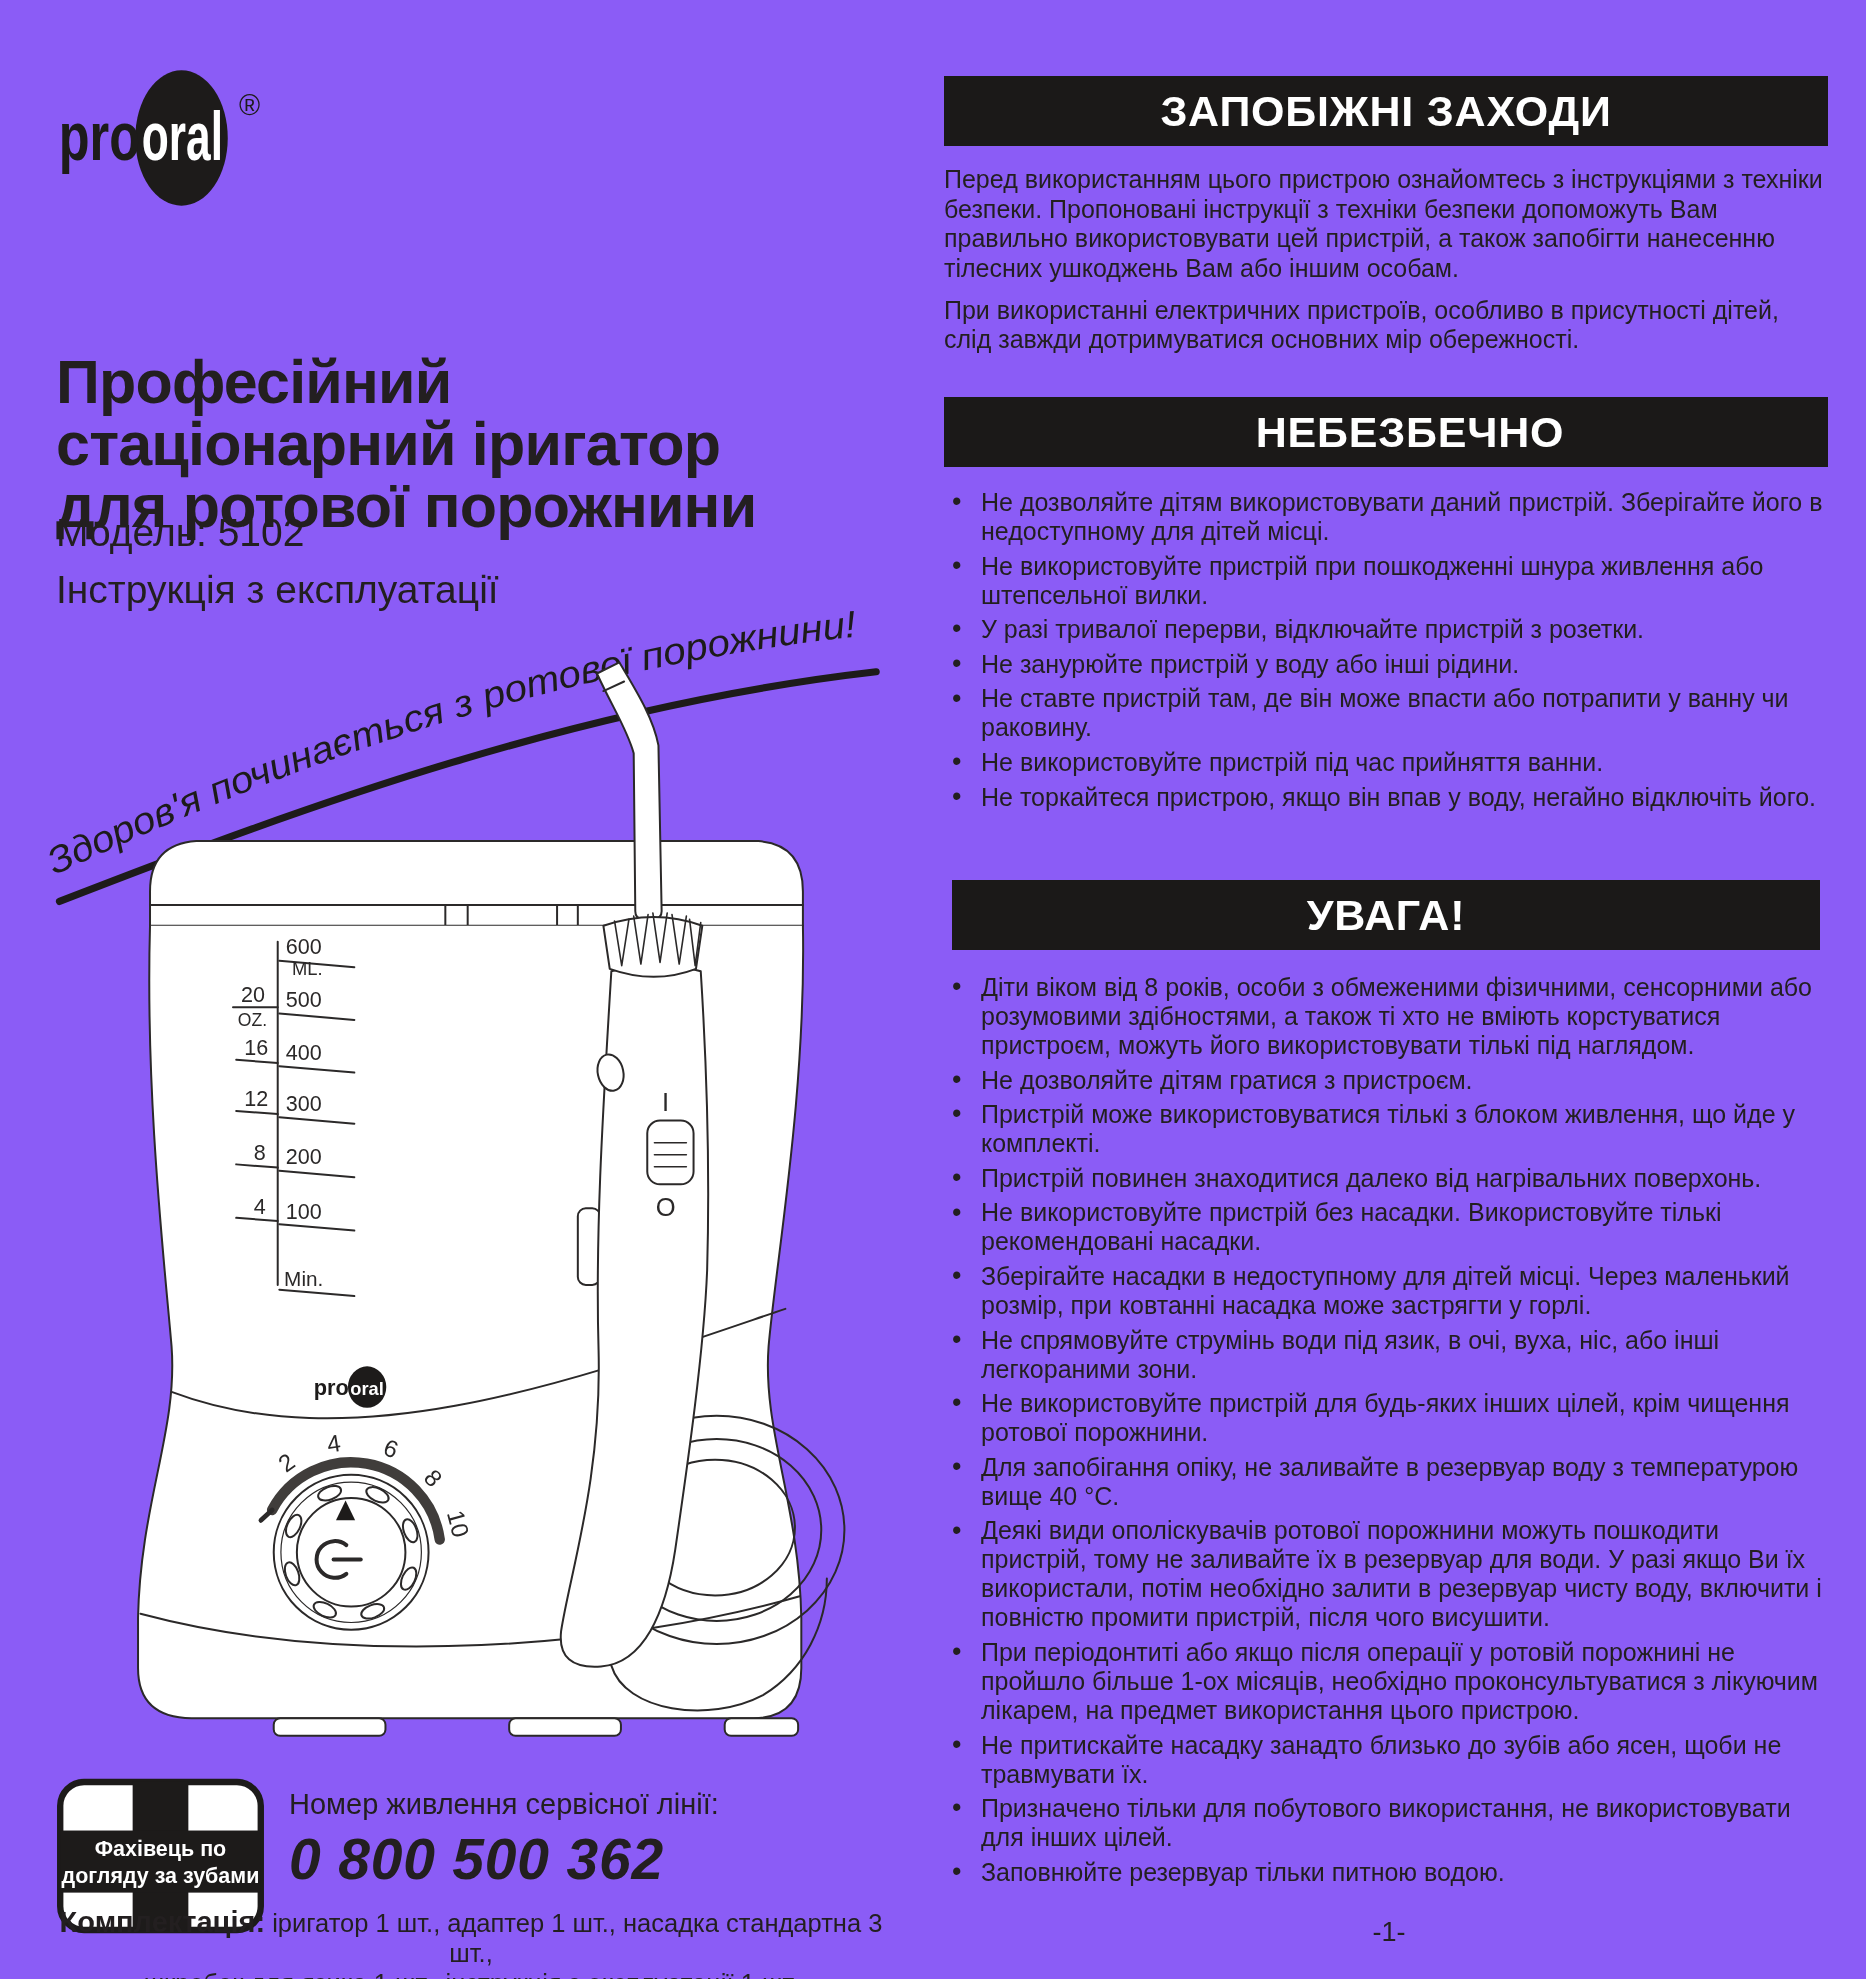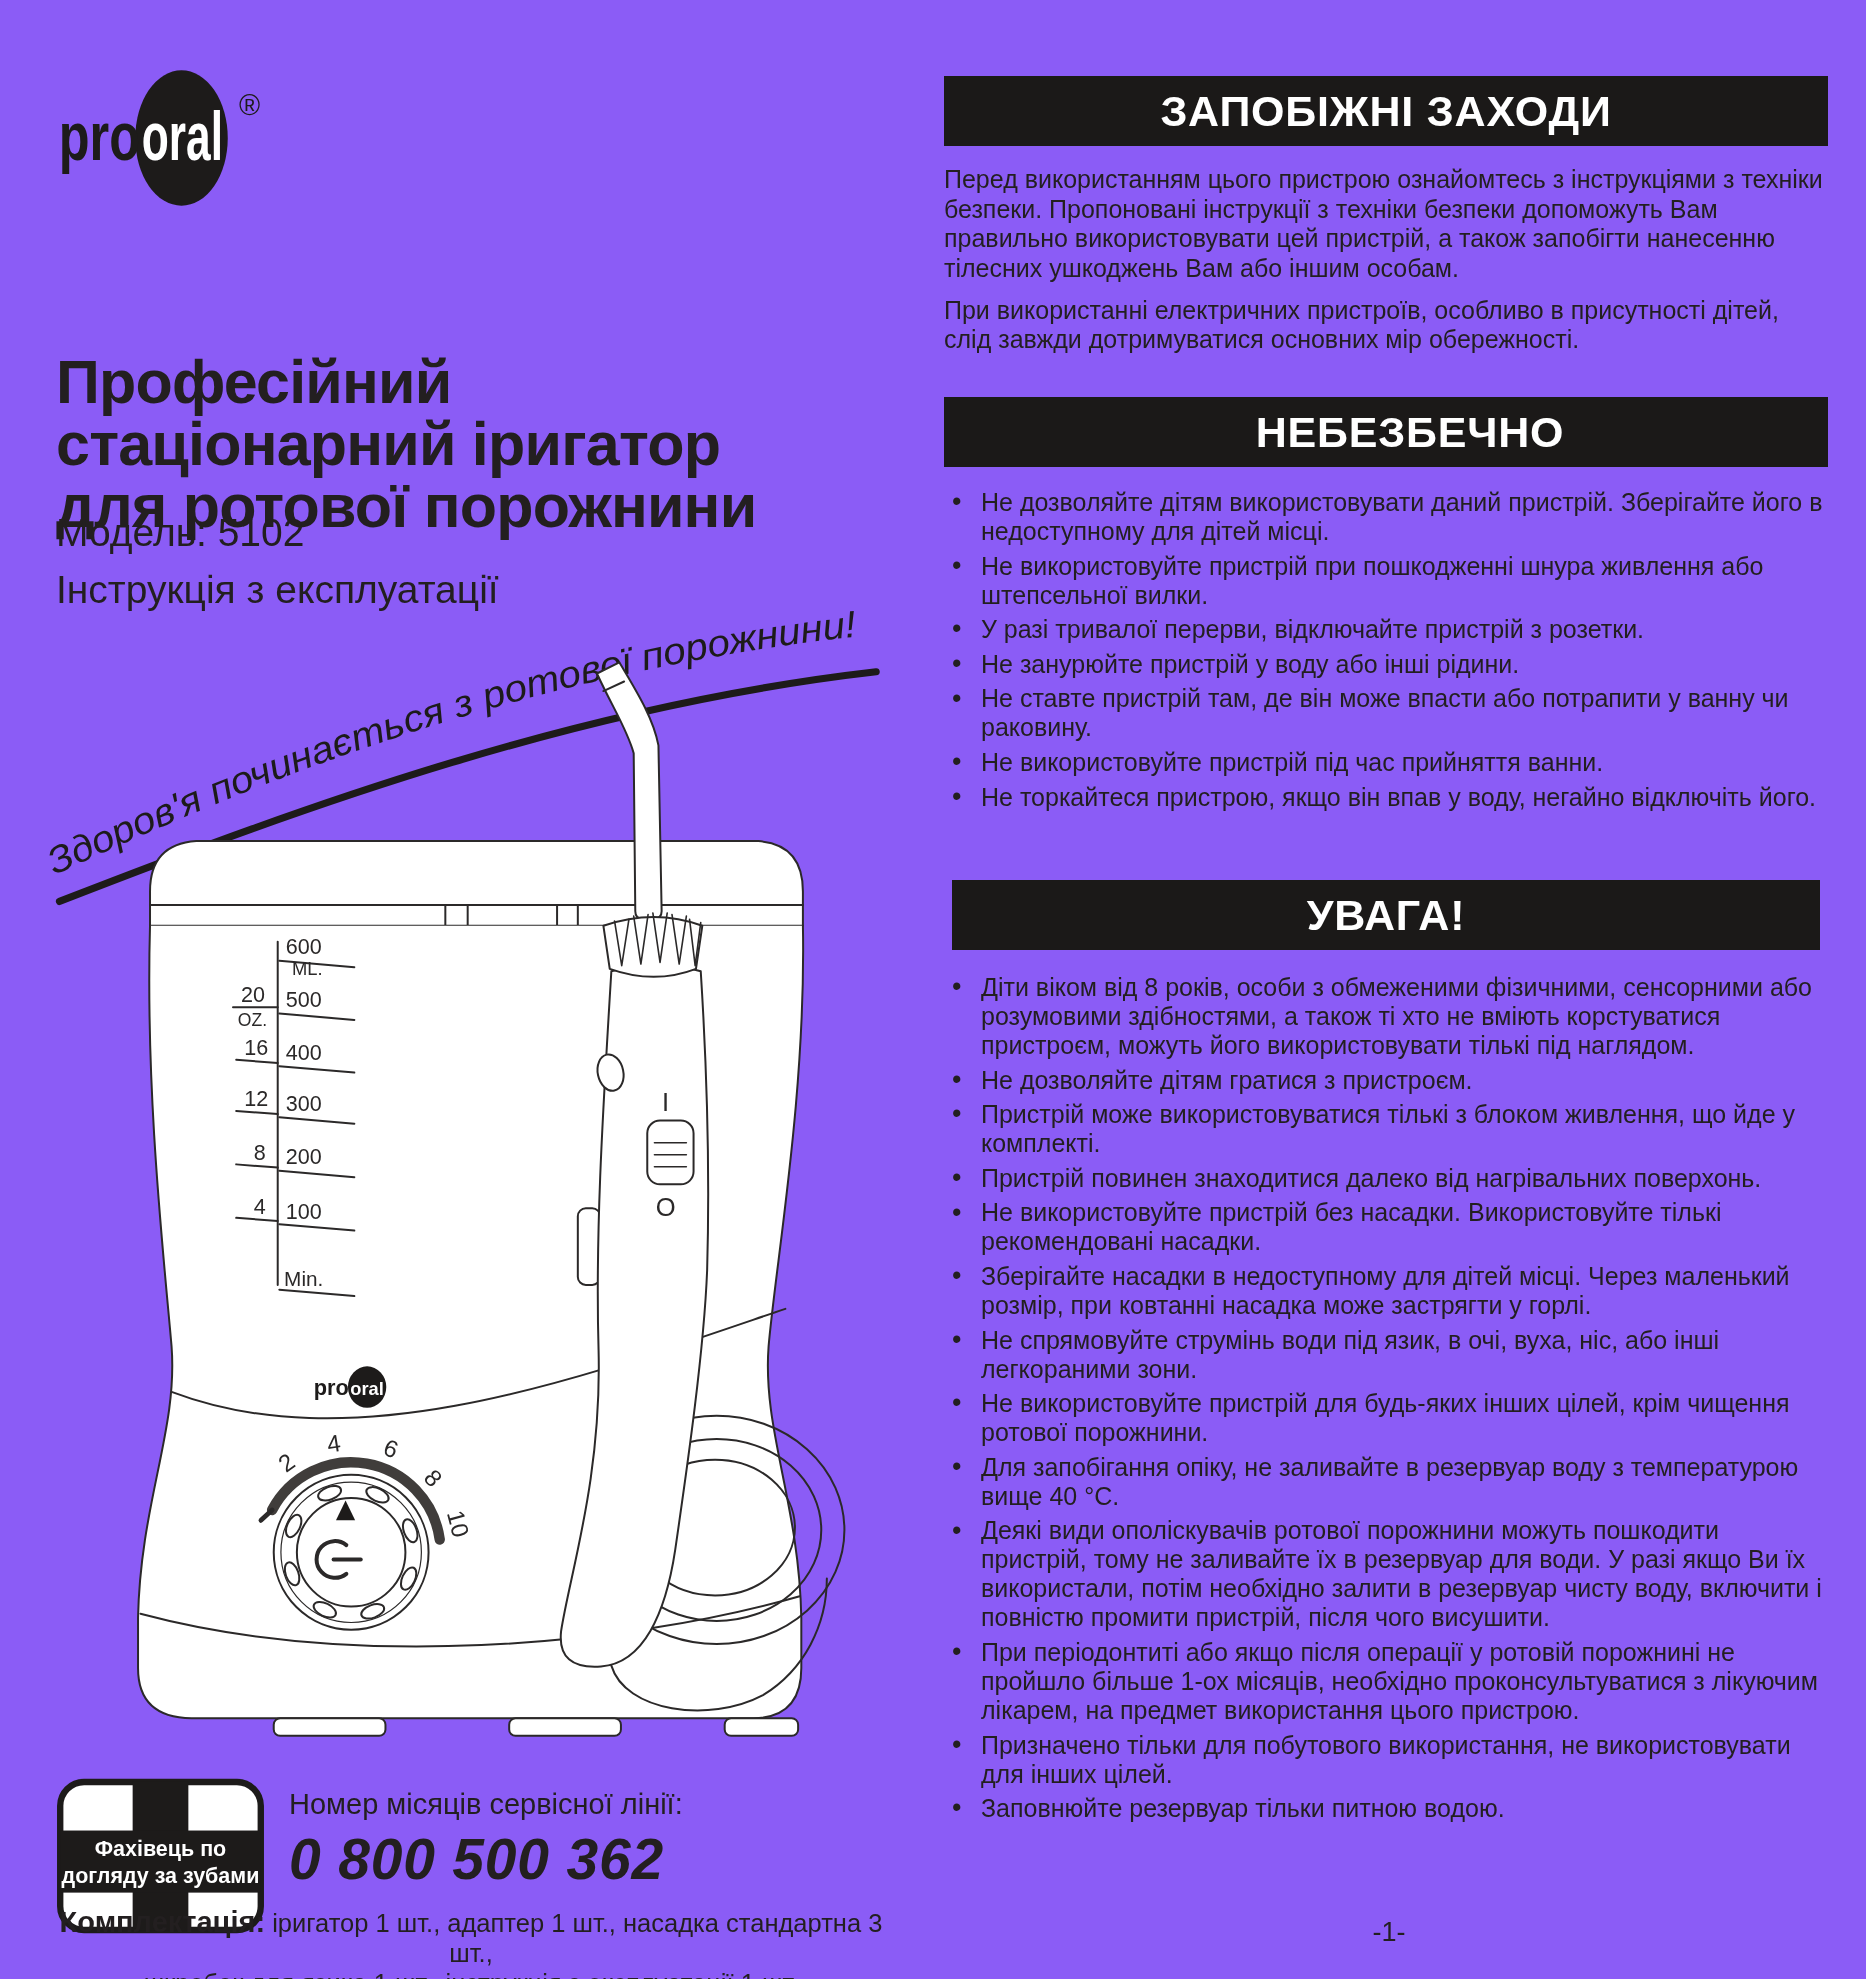--- a/index.html
+++ b/index.html
@@ -177,21 +177,21 @@
 
   <svg class="badge-svg" width="209" height="156" viewBox="0 0 262 196">
     <rect x="5" y="5" width="252" height="186" rx="30" fill="#ffffff" stroke="#1d1b1a" stroke-width="8"></rect>
     <rect x="96" y="5" width="70" height="186" fill="#1d1b1a"></rect>
     <rect x="5" y="66" width="252" height="78" fill="#1d1b1a"></rect>
     <text x="131" y="98" font-size="27" font-weight="600" fill="#ffffff" text-anchor="middle">Фахівець по</text>
     <text x="131" y="132" font-size="27" font-weight="600" fill="#ffffff" text-anchor="middle">догляду за зубами</text>
   </svg>
 
   <div class="hotline">
-    <div class="hotline-label">Номер місяців сервісної лінії:</div>
+    <div class="hotline-label">Номер живлення сервісної лінії:</div>
     <div class="hotline-number">0 800 500 362</div>
   </div>
 
   <div class="kit">
     <div><b>Комплектація:</b> <span>іригатор 1 шт., адаптер 1 шт., насадка стандартна 3 шт.,</span></div>
     <div>шкребок для язика 1 шт., інструкція з експлуатації 1 шт.</div>
   </div>
 
   <div class="right-col">
 
@@ -227,20 +227,21 @@
       <li><span>Не дозволяйте дітям гратися з пристроєм.</span></li>
       <li><span>Пристрій може використовуватися тількі з блоком живлення, що йде у комплекті.</span></li>
       <li><span>Пристрій повинен знаходитися далеко від нагрівальних поверхонь.</span></li>
       <li><span>Не використовуйте пристрій без насадки. Використовуйте тількі рекомендовані насадки.</span></li>
       <li><span>Зберігайте насадки в недоступному для дітей місці. Через маленький розмір, при ковтанні насадка може застрягти у горлі.</span></li>
       <li><span>Не спрямовуйте струмінь води під язик, в очі, вуха, ніс, або інші легкораними зони.</span></li>
       <li><span>Не використовуйте пристрій для будь-яких інших цілей, крім чищення ротової порожнини.</span></li>
       <li><span>Для запобігання опіку, не заливайте в резервуар воду з температурою вище 40 °С.</span></li>
       <li><span>Деякі види ополіскувачів ротової порожнини можуть пошкодити пристрій, тому не заливайте їх в резервуар для води. У разі якщо Ви їх використали, потім необхідно залити в резервуар чисту воду, включити і повністю промити пристрій, після чого висушити.</span></li>
       <li><span>При періодонтиті або якщо після операції у ротовій порожнині не пройшло більше 1-ох місяців, необхідно проконсультуватися з лікуючим лікарем, на предмет використання цього пристрою.</span></li>
+      <li><span>Не притискайте насадку занадто близько до зубів або ясен, щоби не травмувати їх.</span></li>
       <li><span>Призначено тільки для побутового використання, не використовувати для інших цілей.</span></li>
       <li><span>Заповнюйте резервуар тільки питною водою.</span></li>
     </ul>
   </div>
 
   <div class="page-num">-1-</div>
 
 </div>
 
 

